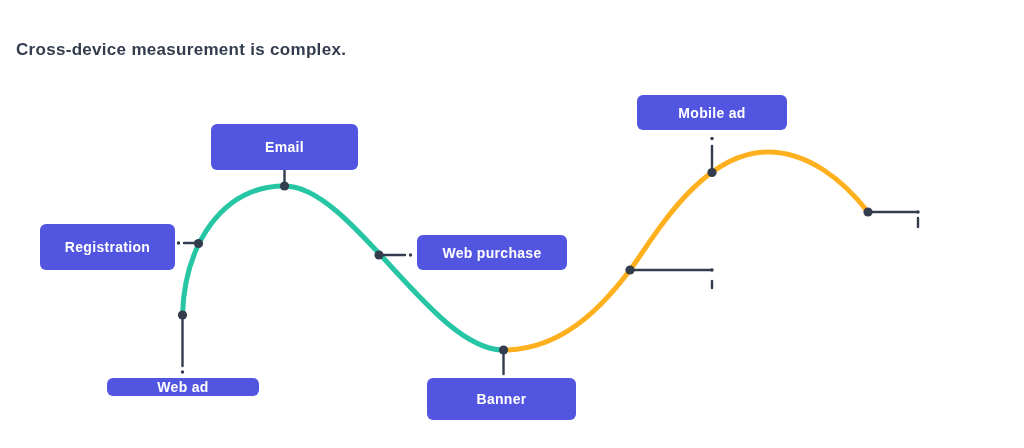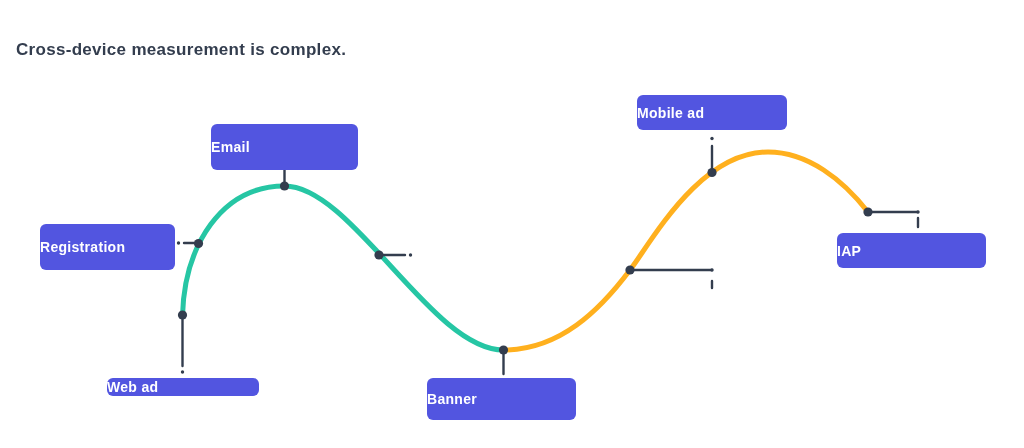--- a/index.html
+++ b/index.html
@@ -17,21 +17,21 @@
     color: var(--title-text, #333d4e);
   }
   svg.layer { position: absolute; left: 0; top: 0; }
   .curve { fill: none; stroke-width: 5; stroke-linecap: round; }
   .curve.teal { stroke: var(--curve-teal, #26c6a4); }
   .curve.orange { stroke: var(--curve-orange, #ffb01e); }
   .connector { fill: none; stroke: var(--connector, #333d4e); stroke-width: 2.4; stroke-linecap: round; }
   .dot { fill: var(--connector, #333d4e); }
   .node {
     position: absolute; box-sizing: border-box;
-    display: flex; align-items: center; 
+    display: flex; align-items: center; justify-content: center;
     background: var(--node-box, #5255e0);
     color: var(--node-text, #ffffff);
     font-size: 14px; font-weight: bold; letter-spacing: 0.3px;
     border-radius: 6px;
   }
 </style>
 </head>
 <body>
 
 <div class="canvas">
@@ -82,27 +82,27 @@
   </div>
 
   <div class="node" style="left:40px; top:224px; width:135px; height:46px">
     <span>Registration</span>
   </div>
 
   <div class="node" style="left:211px; top:124px; width:147px; height:46px">
     <span>Email</span>
   </div>
 
+  <div class="node" style="left:417px; top:235px; width:150px; height:35px">
+    <span>Web purchase</span>
+  </div>
 
   <div class="node" style="left:427px; top:378px; width:149px; height:42px">
     <span>Banner</span>
   </div>
 
 
   <div class="node" style="left:637px; top:95px; width:150px; height:35px">
     <span>Mobile ad</span>
   </div>
 
-  <div class="node" style="left:837px; top:233px; width:149px; height:35px">
-    <span>IAP</span>
-  </div>
 
 </div>
 
 </body></html>

